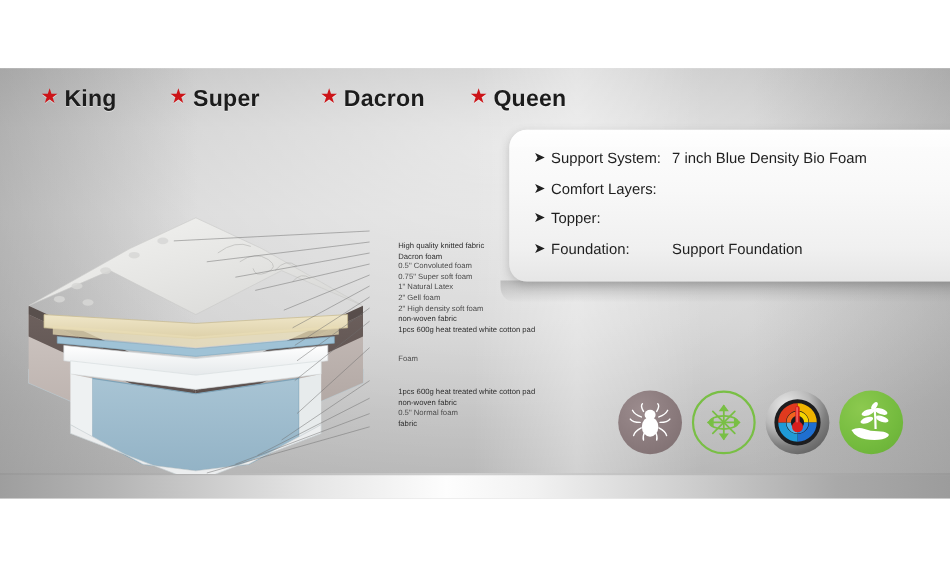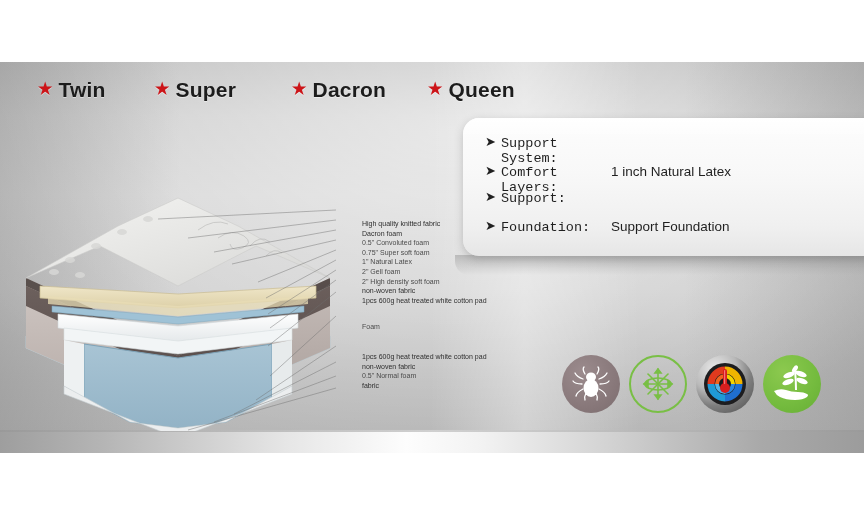--- a/index.html
+++ b/index.html
@@ -50,21 +50,21 @@
   
   .specpanel{position:absolute;left:463px;top:118px;width:420px;height:138px;
         border-radius:16px 0 0 16px;
         background:linear-gradient(180deg,#fdfdfd 0%,#f8f8f8 40%,#f0f0f0 78%,#e6e6e6 100%);
         box-shadow:0 3px 9px rgba(90,90,90,.30);overflow:hidden;}
   .specpanel-gloss{position:absolute;left:0;top:0;width:420px;height:16px;
         background:linear-gradient(180deg,rgba(255,255,255,.95),rgba(255,255,255,.2));}
   .specpanel-inner{position:absolute;left:0;top:10px;width:420px;height:128px;padding:8px 0 0 22px;box-sizing:border-box;}
   .spec-row{display:flex;align-items:baseline;height:27.5px;}
   .spec-arrow{width:16px;flex:none;color:#202020;font-size:13px;line-height:1;transform:translateY(-1px);}
-  .spec-key{width:110px;flex:none;font-size:13.5px;color:#1f1f1f;font-family:Liberation Mono, monospace;}
+  .spec-key{width:110px;flex:none;font-size:13.5px;color:#1f1f1f;}
   .spec-val{font-size:13.5px;color:#1f1f1f;white-space:nowrap;}
 
   
   .panel-shadow{position:absolute;left:455px;top:255px;width:420px;height:20px;
         border-radius:0 0 0 14px;
         background:linear-gradient(180deg,rgba(140,140,140,.45),rgba(140,140,140,0));}
 
   
   .badges{position:absolute;left:562px;top:352px;width:260px;height:64px;
         display:flex;align-items:center;gap:9px;}
@@ -85,21 +85,21 @@
     <div class="banner-vign-l"></div>
     <div class="banner-vign-r"></div>
     <div class="banner-lightcol"></div>
   </div>
   <div class="floor-line"></div>
   <div class="floor-strip"></div>
 
   <nav class="sizenav">
     <div class="size-item" style="left:38px;top:4px;">
       <span class="star">★</span>
-      <span>Twin</span>
+      <span>King</span>
     </div>
     <div class="size-item" style="left:155px;top:4px;">
       <span class="star">★</span>
       <span>Super</span>
     </div>
     <div class="size-item" style="left:292px;top:4px;">
       <span class="star">★</span>
       <span>Dacron</span>
     </div>
     <div class="size-item" style="left:428px;top:4px;">
@@ -229,31 +229,31 @@
   </div>
 
   <div class="panel-shadow"></div>
   <section class="specpanel">
     <div class="specpanel-gloss"></div>
     <div class="specpanel-inner">
 
       <div class="spec-row">
         <span class="spec-arrow">➤</span>
         <span class="spec-key">Support System:</span>
+        <span class="spec-val">7 inch Blue Density Bio Foam</span>
       </div>
 
       <div class="spec-row">
         <span class="spec-arrow">➤</span>
         <span class="spec-key">Comfort Layers:</span>
-        <span class="spec-val">1 inch Natural Latex</span>
       </div>
 
       <div class="spec-row">
         <span class="spec-arrow">➤</span>
-        <span class="spec-key">Support:</span>
+        <span class="spec-key">Topper:</span>
       </div>
 
       <div class="spec-row">
         <span class="spec-arrow">➤</span>
         <span class="spec-key">Foundation:</span>
         <span class="spec-val">Support Foundation</span>
       </div>
 
     </div>
   </section>

